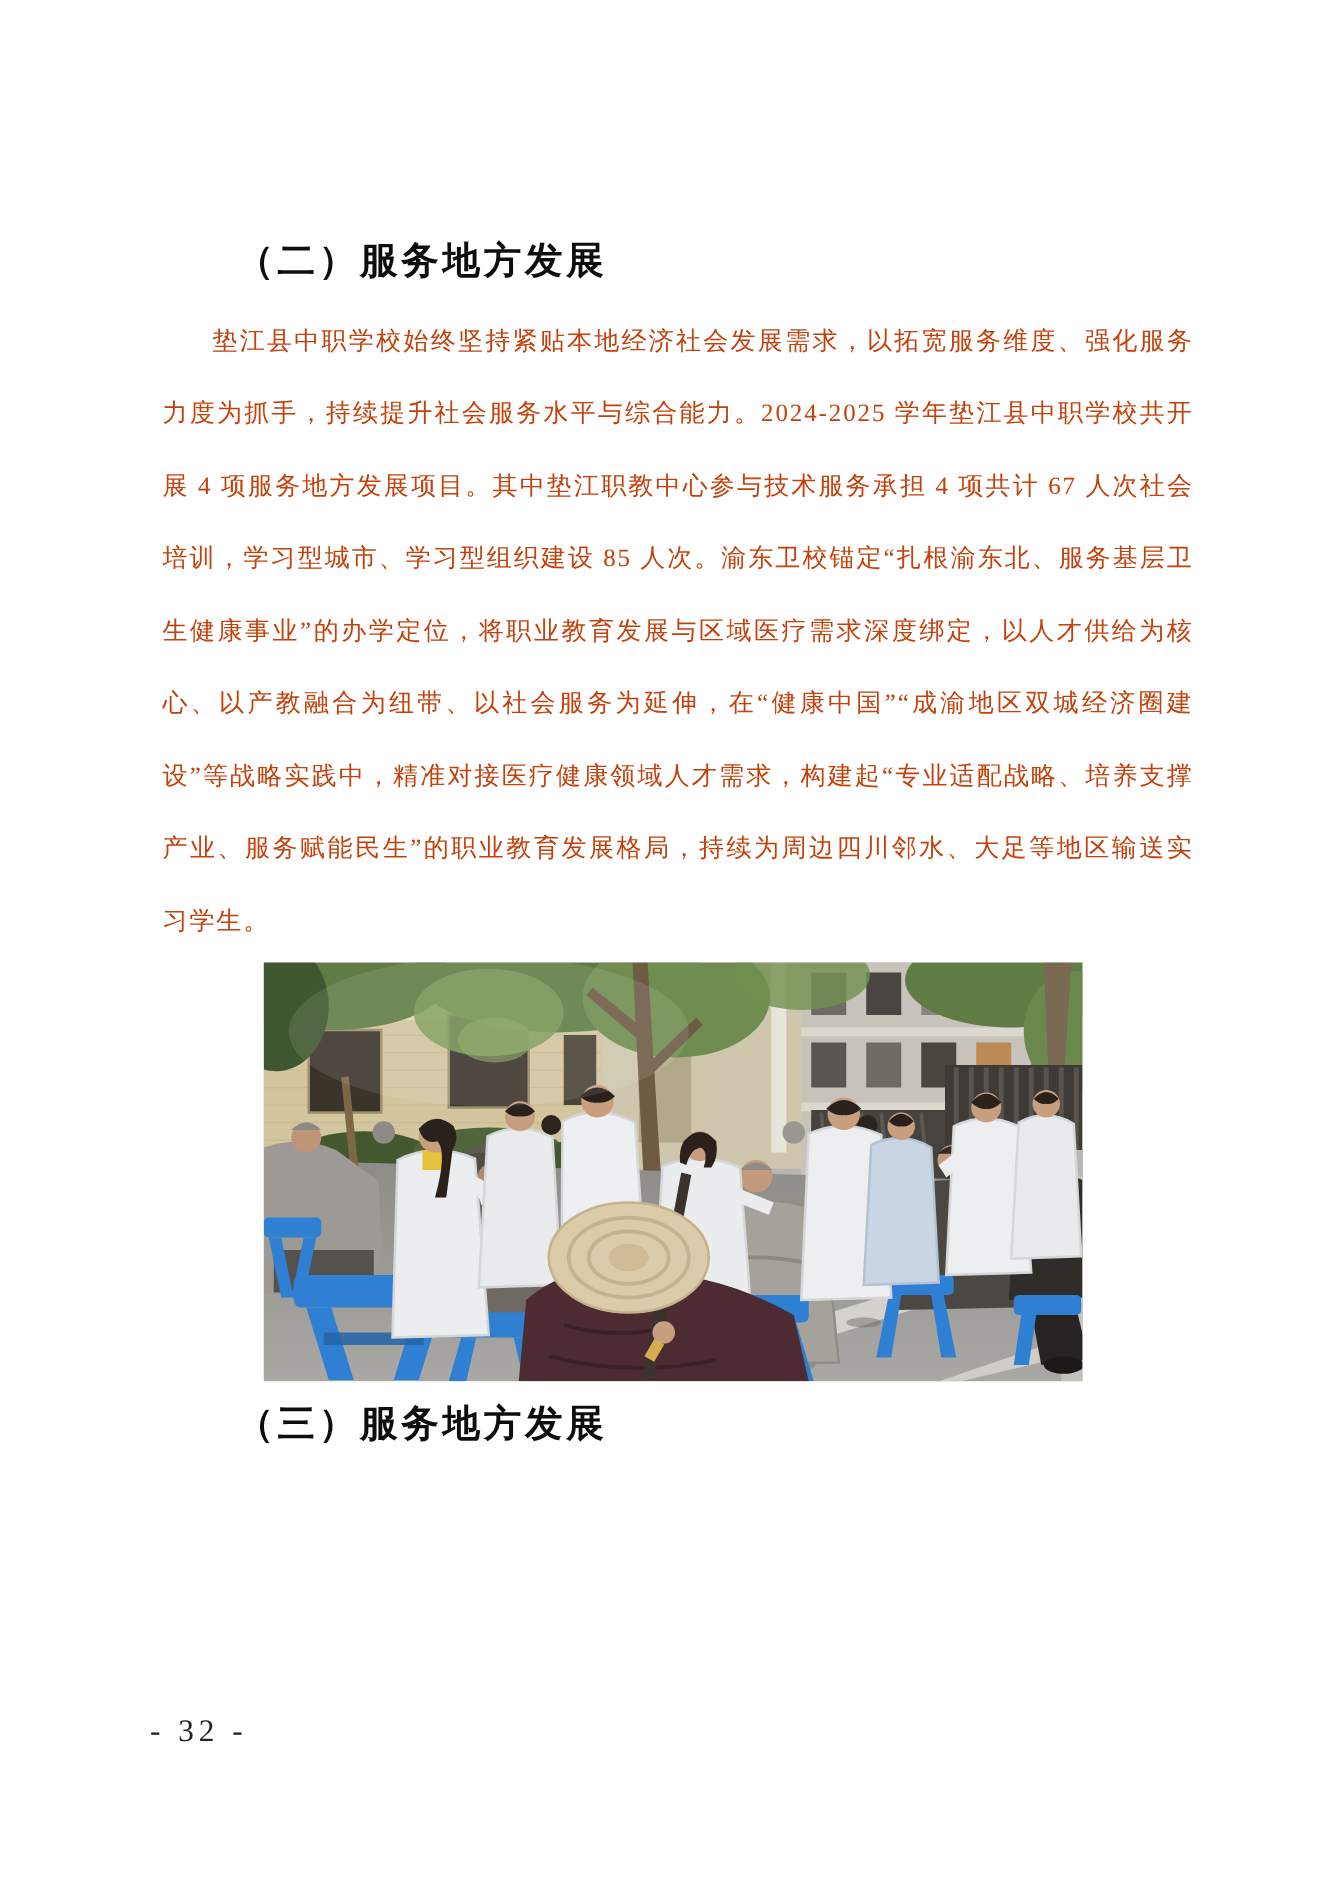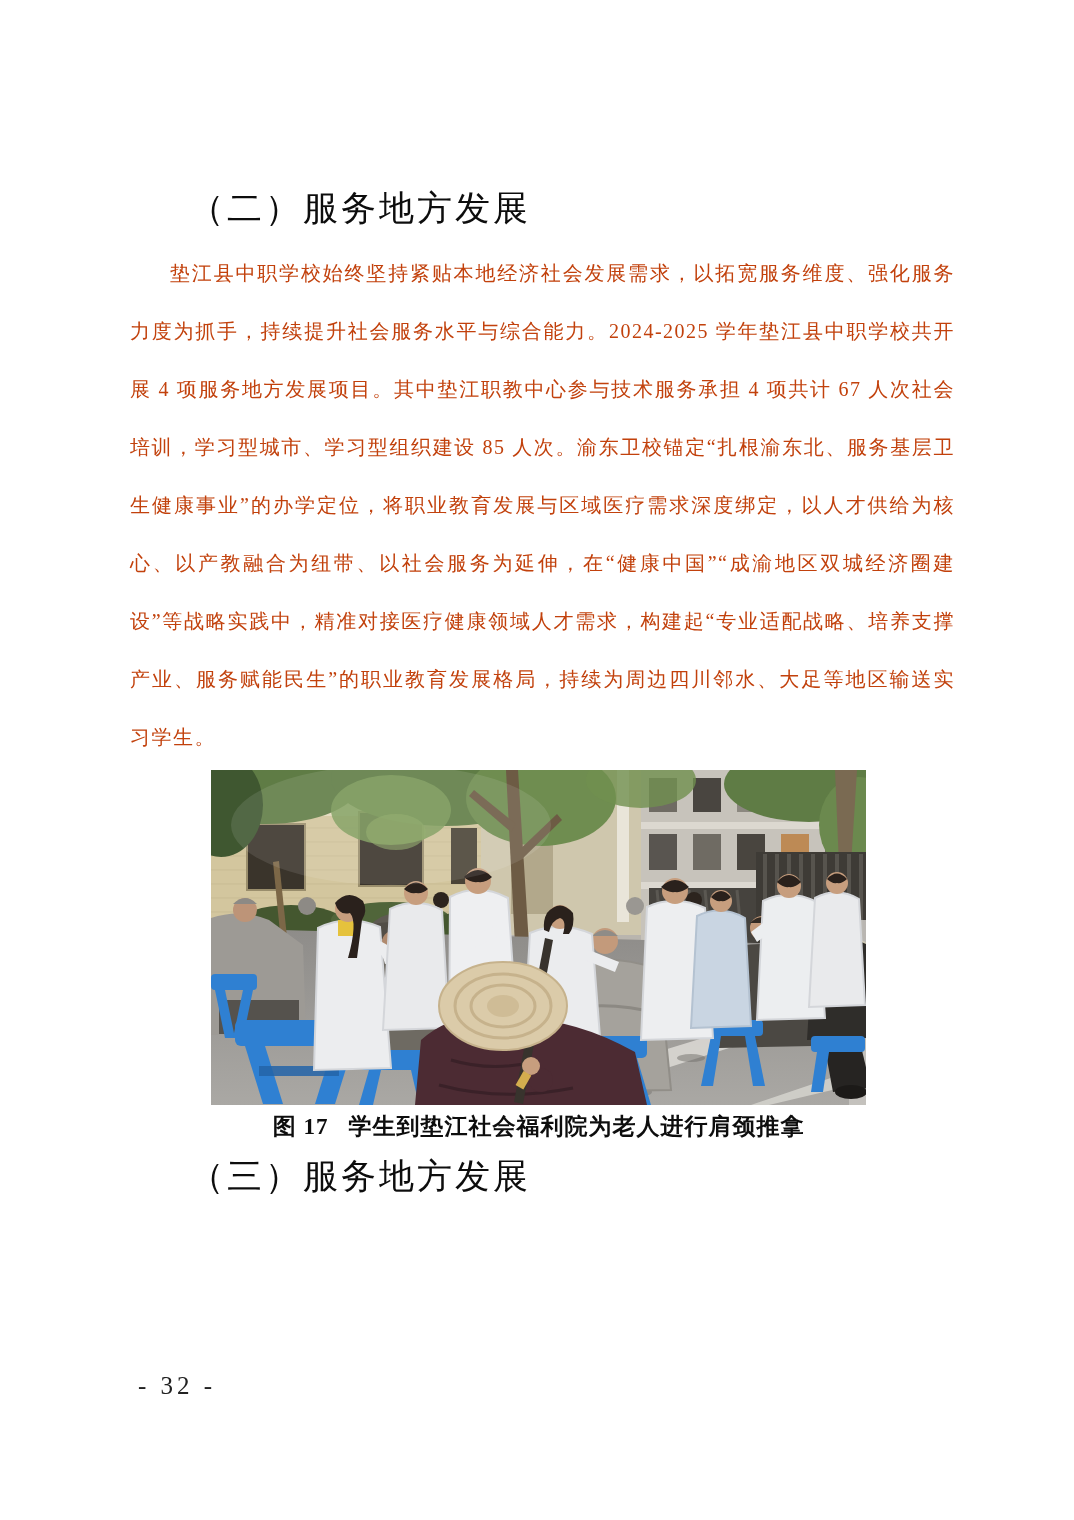--- a/index.html
+++ b/index.html
@@ -5,39 +5,39 @@
   html,body{margin:0;padding:0;background:#ffffff;}
   body{
     width:1074px;height:1520px;position:relative;overflow:hidden;
     font-family:"Liberation Serif","DejaVu Serif",serif;color:#141414;
   }
   .page{
     position:relative;width:1074px;height:1520px;box-sizing:border-box;
     padding:190px 119px 0 130px;
   }
   .sec-heading{
-    font-size:35px;font-weight:normal;line-height:37px;
+    font-size:30px;font-weight:bold;line-height:37px;
     margin:0 0 0 59px;letter-spacing:3px;color:#0d0d0d;
   }
   .sec-heading.second{margin-top:16px;}
   .body-para{
     font-size:20px;line-height:58px;margin:17px 0 0 0;
     text-align:justify;text-justify:inter-character;
     text-indent:2em;letter-spacing:1.5px;color:#c2410c;
   }
   figure{margin:4px 0 0 81px;width:655px;padding:0;}
   .photo{width:655px;height:335px;overflow:hidden;background:#b9b5ae;}
   .photo svg{display:block;}
   figcaption{
     width:655px;text-align:center;font-weight:bold;font-size:23px;
     line-height:30px;margin-top:7px;letter-spacing:1px;color:#0d0d0d;
   }
   .fig-label{margin-right:20px;}
   .page-number{
-    position:absolute;left:138px;top:1372px;font-size:25px;letter-spacing:4px;color:#222;
+    position:absolute;left:120px;top:1372px;font-size:25px;letter-spacing:4px;color:#222;
   }
 </style>
 </head>
 <body>
 
 <div class="page">
 
   <h2 class="sec-heading">（二）服务地方发展</h2>
 
   <p class="body-para">垫江县中职学校始终坚持紧贴本地经济社会发展需求，以拓宽服务维度、强化服务力度为抓手，持续提升社会服务水平与综合能力。2024-2025 学年垫江县中职学校共开展 4 项服务地方发展项目。其中垫江职教中心参与技术服务承担 4 项共计 67 人次社会培训，学习型城市、学习型组织建设 85 人次。渝东卫校锚定“扎根渝东北、服务基层卫生健康事业”的办学定位，将职业教育发展与区域医疗需求深度绑定，以人才供给为核心、以产教融合为纽带、以社会服务为延伸，在“健康中国”“成渝地区双城经济圈建设”等战略实践中，精准对接医疗健康领域人才需求，构建起“专业适配战略、培养支撑产业、服务赋能民生”的职业教育发展格局，持续为周边四川邻水、大足等地区输送实习学生。</p>
@@ -282,23 +282,20 @@
           <rect x="304" y="306" width="16" height="9" fill="#d4ad4e" transform="rotate(-60 312 310)"></rect>
           <ellipse cx="292" cy="236" rx="64" ry="44" fill="#dbcba9" stroke="#c6b28c" stroke-width="2"></ellipse>
           <ellipse cx="292" cy="236" rx="48" ry="32" fill="none" stroke="#c6b28c" stroke-width="3"></ellipse>
           <ellipse cx="292" cy="236" rx="32" ry="21" fill="none" stroke="#c6b28c" stroke-width="3"></ellipse>
           <ellipse cx="292" cy="236" rx="16" ry="11" fill="#cfbc96"></ellipse>
         </g>
 
         <ellipse cx="180" cy="55" rx="160" ry="60" fill="#ffffff" opacity="0.10"></ellipse>
       </svg>
     </div>
-    <figcaption>
-      <span class="fig-label">图 17</span><span>学生到垫江社会福利院为老人进行肩颈推拿</span>
-    </figcaption>
   </figure>
 
   <h2 class="sec-heading second">（三）服务地方发展</h2>
 
 
   <div class="page-number">- 32 -</div>
 
 </div>
 
 </body></html>

